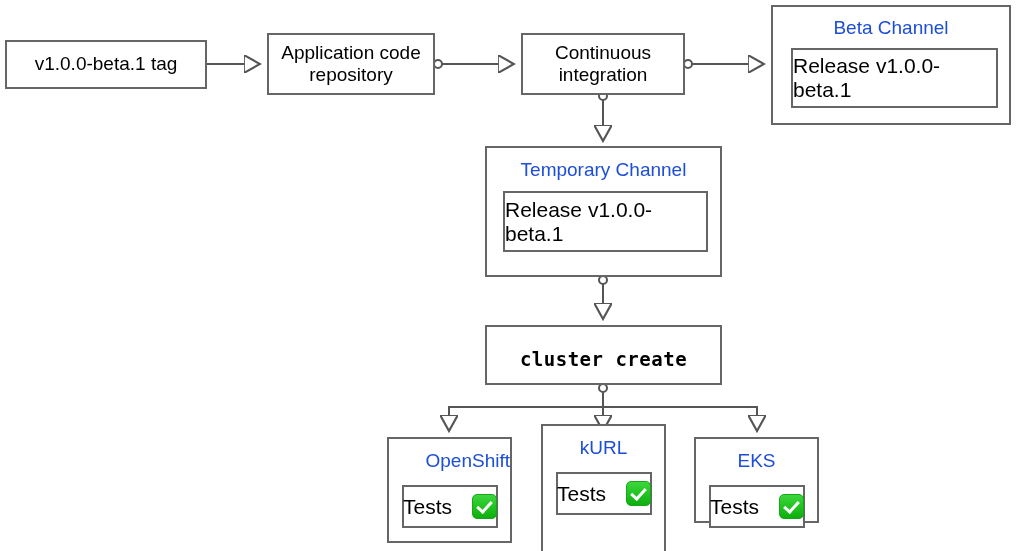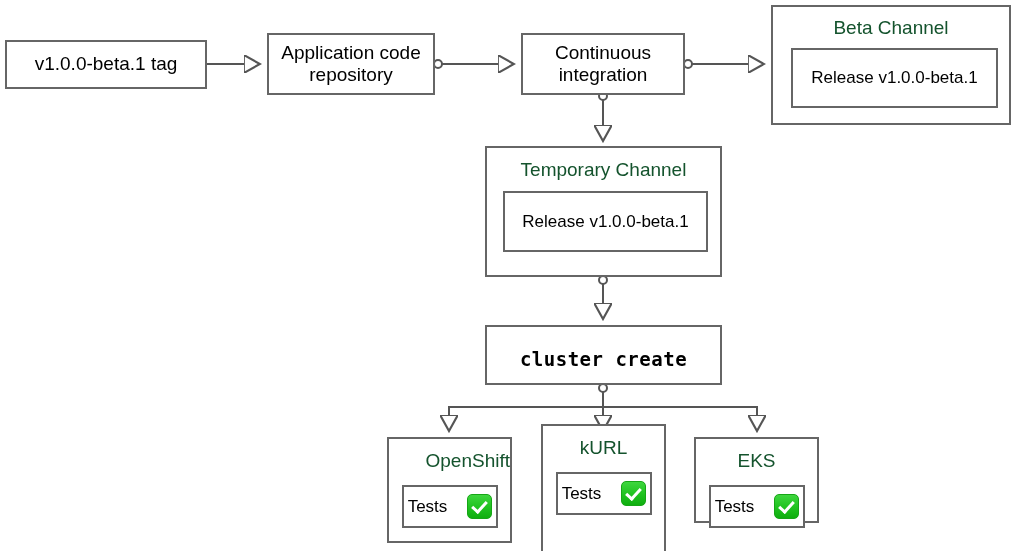--- a/index.html
+++ b/index.html
@@ -56,33 +56,33 @@
     box-sizing: border-box;
     border: 2px solid #666666;
     background: #ffffff;
   }
   .container-node > .ctitle {
     position: absolute;
     left: 0;
     right: 0;
     text-align: center;
     font-size: 19px;
-    color: #14532d;
+    color: #1d4ed8;
   }
   .inner-node {
     position: absolute;
     box-sizing: border-box;
     border: 2px solid #666666;
     background: #ffffff;
     display: flex;
     align-items: center;
     justify-content: center;
   }
   .inner-node .label {
-    font-size: 17px;
+    font-size: 21px;
     color: #000000;
   }
   .test-row {
     display: flex;
     align-items: center;
     justify-content: center;
     gap: 20px;
   }
   .check-icon {
     display: inline-block;

